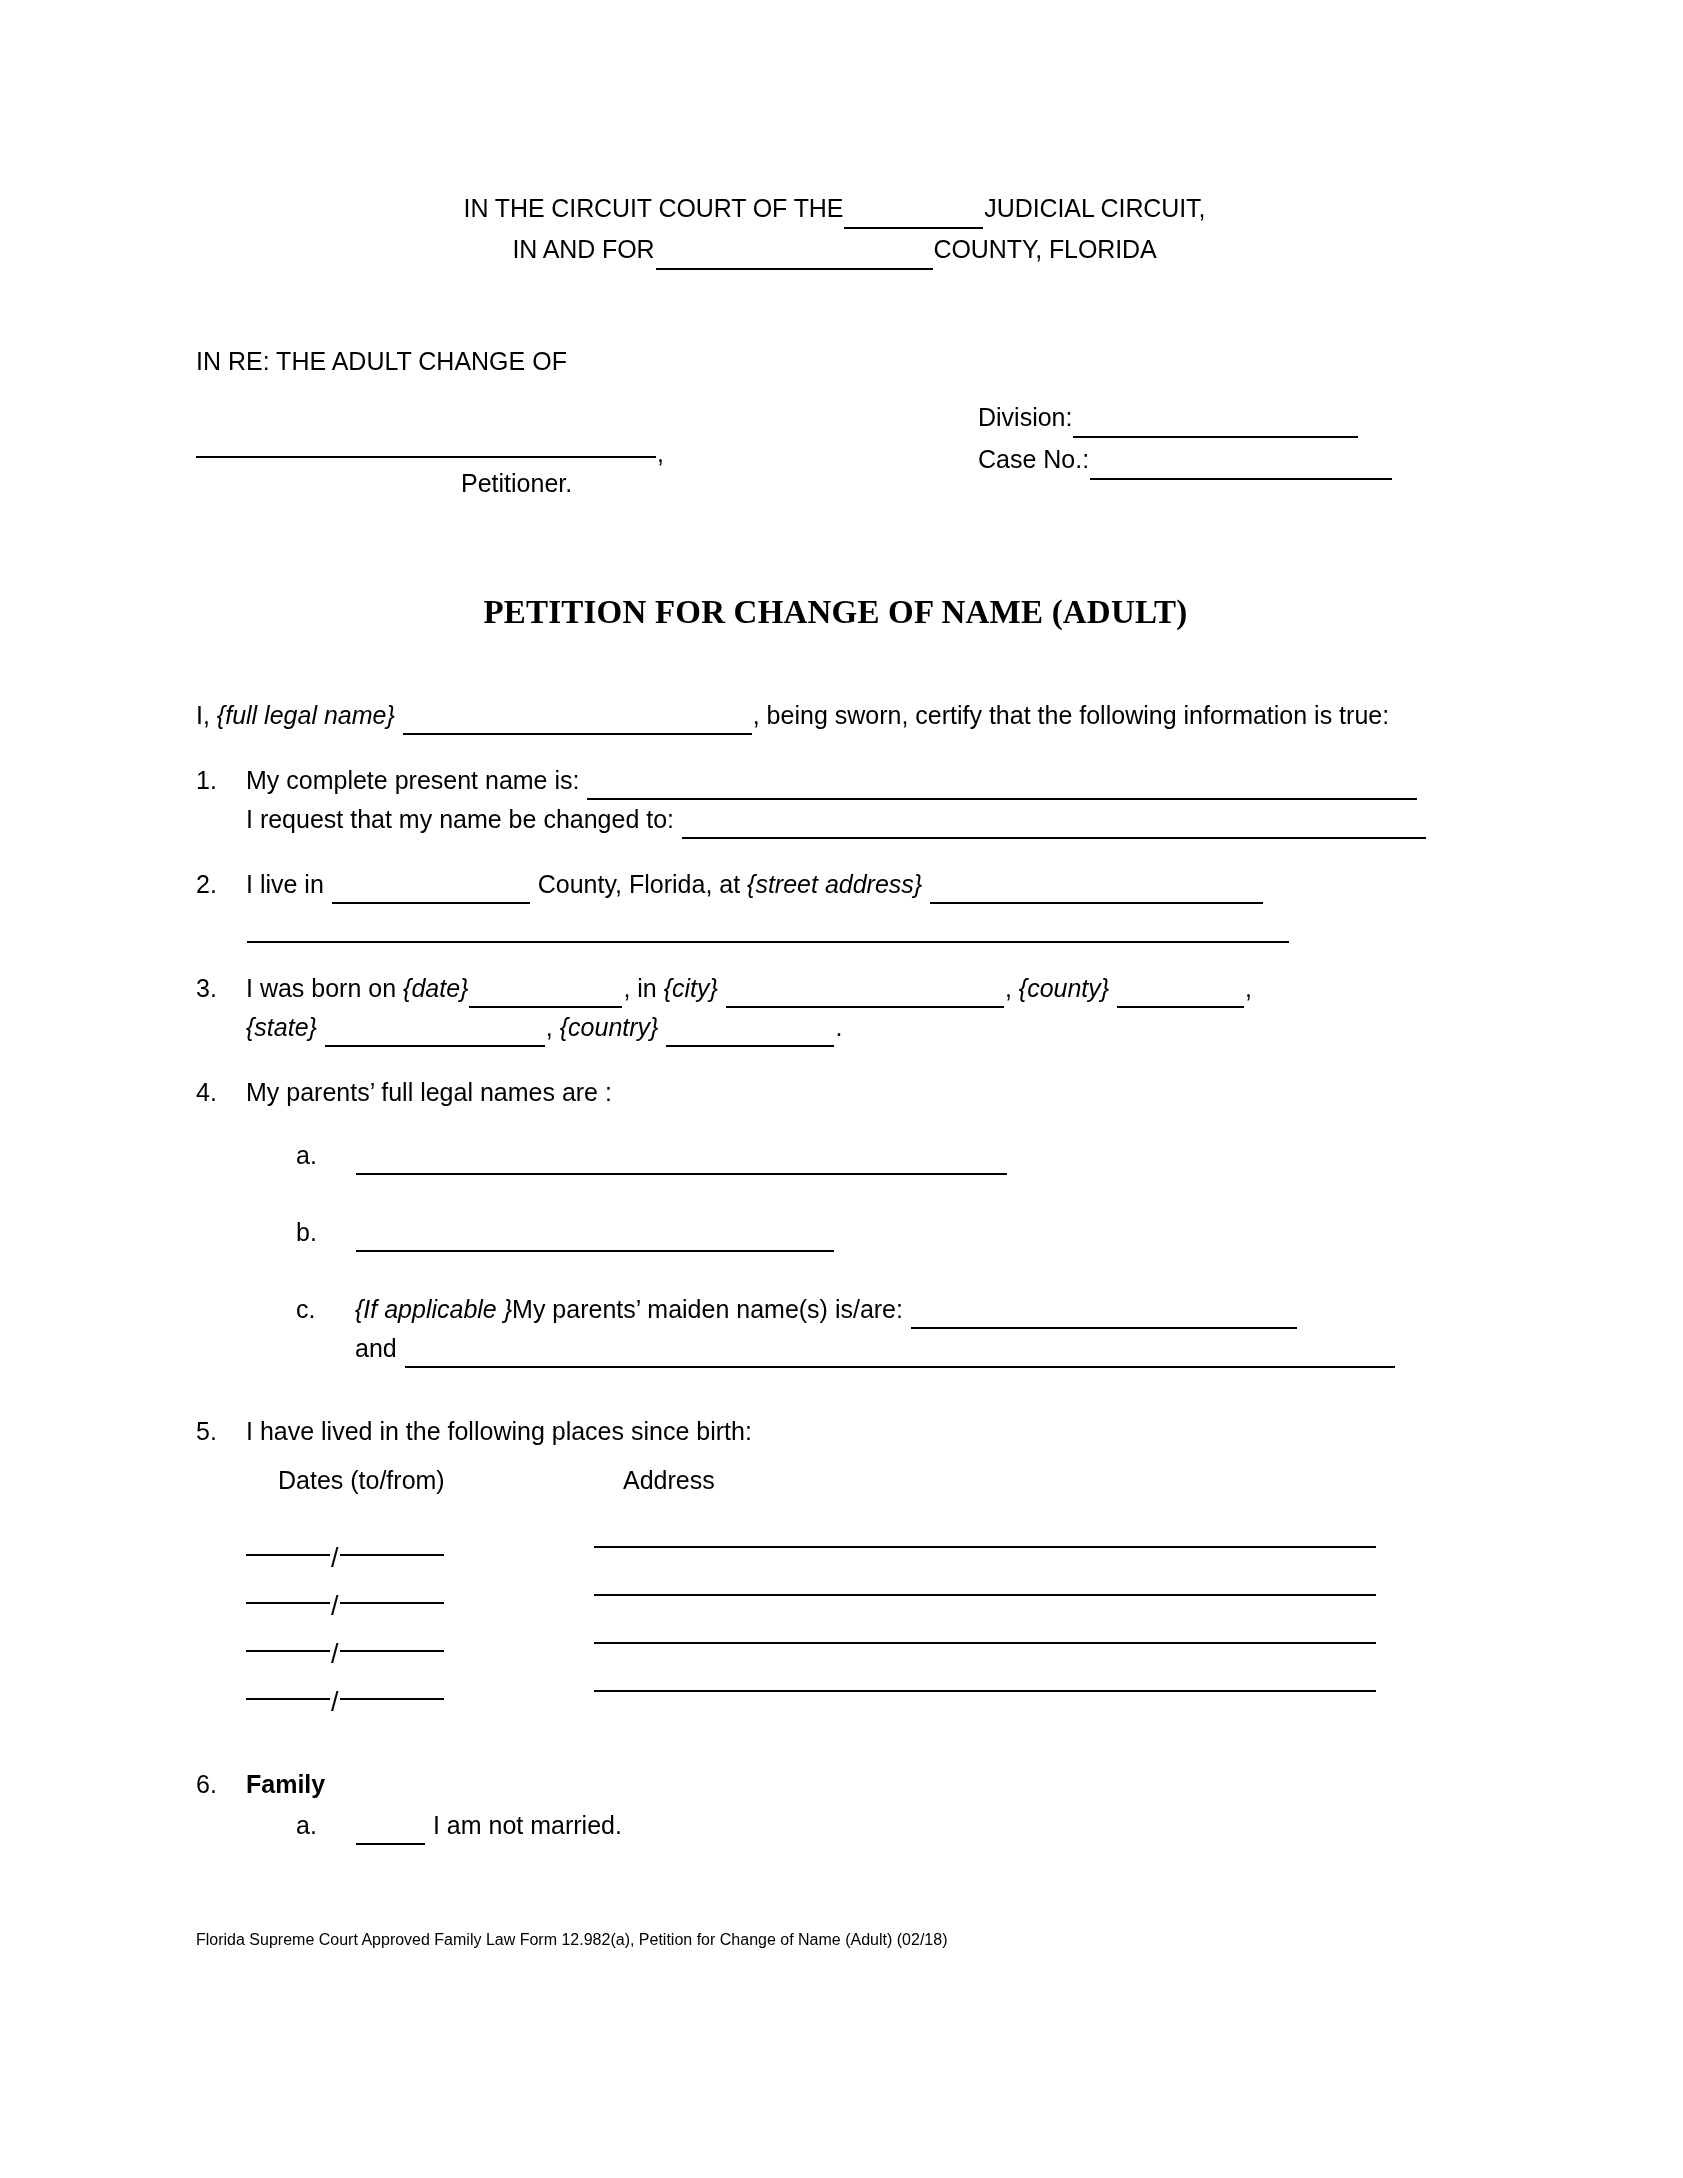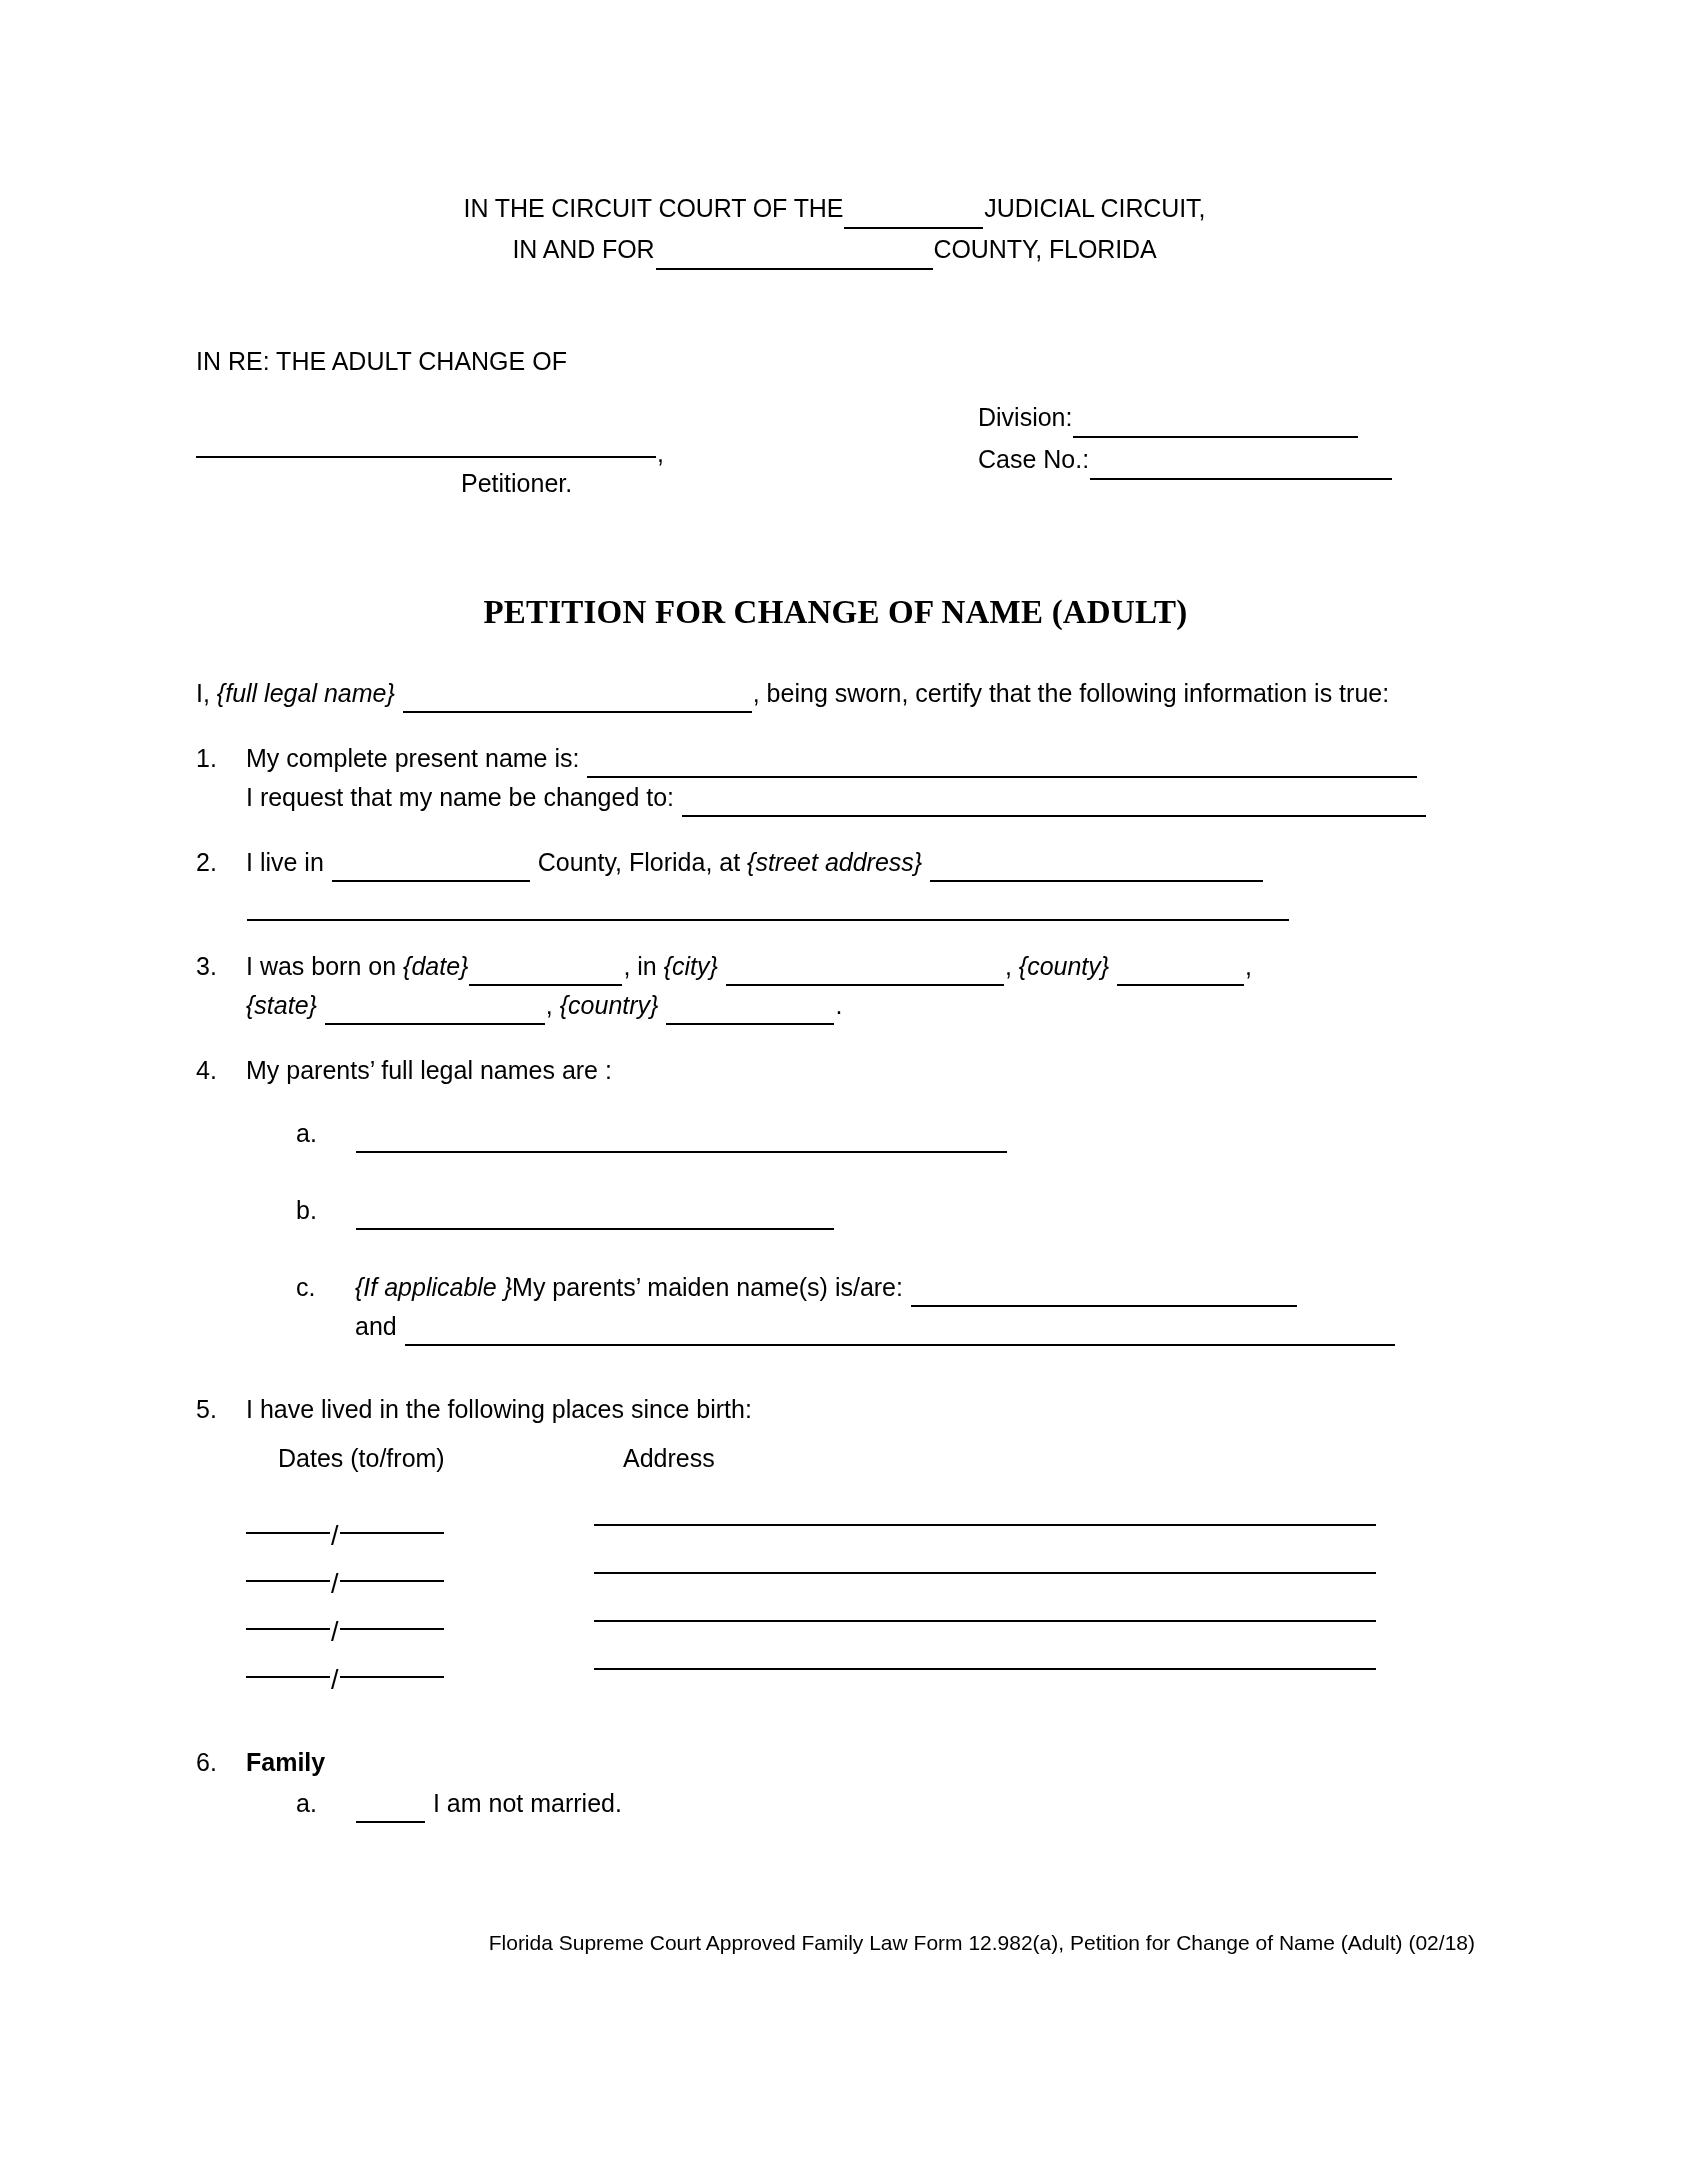--- a/index.html
+++ b/index.html
@@ -112,21 +112,21 @@
     font-family: "Liberation Serif", serif;
     font-weight: bold;
     font-size: 33px;
     letter-spacing: 0.2px;
   }
 
   
   .body {
     position: absolute;
     left: 196px;
-    top: 674px;
+    top: 696px;
     width: 1279px;
     font-size: 25px;
     line-height: 39px;
   }
 
   .intro {
     text-align: justify;
     text-justify: inter-word;
     margin-bottom: 26px;
   }
@@ -237,23 +237,22 @@
     margin-top: 6px;
     white-space: nowrap;
   }
 
   
   .footer {
     position: absolute;
     left: 196px;
     top: 1931px;
     width: 1279px;
-    font-size: 21px;
+    font-size: 16px;
     white-space: nowrap;
-    text-align: right;
   }
 </style>
 </head>
 <body>
 
 <div class="page">
 
   <div class="court-header">
     <span class="ln"><span>IN THE CIRCUIT COURT OF THE</span><span class="rule hdr-blank-1"></span><span>JUDICIAL CIRCUIT,</span></span>
     <span class="ln"><span>IN AND FOR</span><span class="rule hdr-blank-2"></span><span>COUNTY, FLORIDA</span></span>

